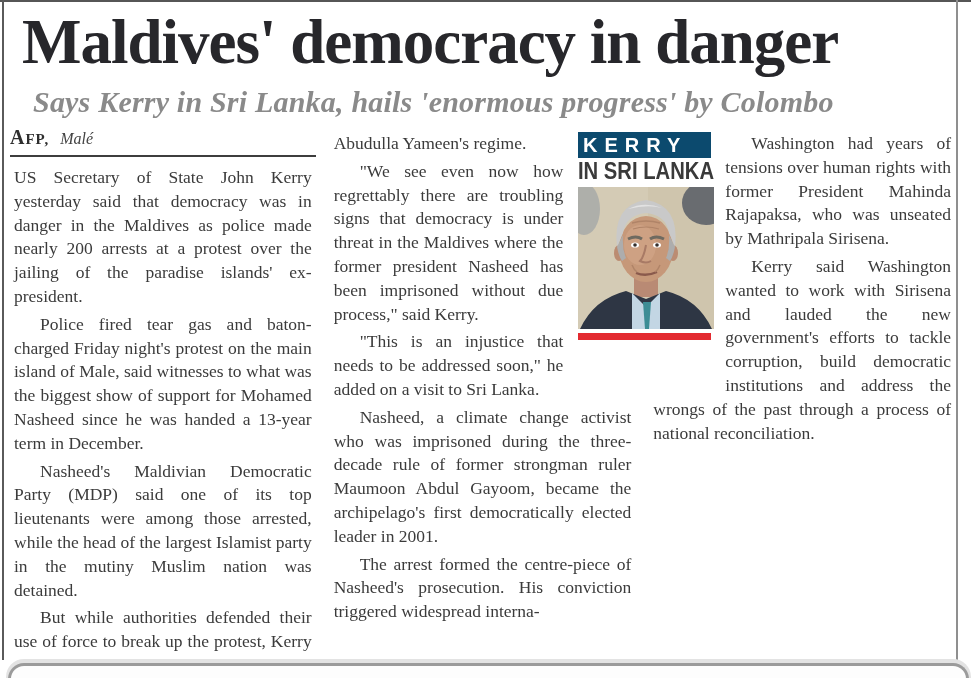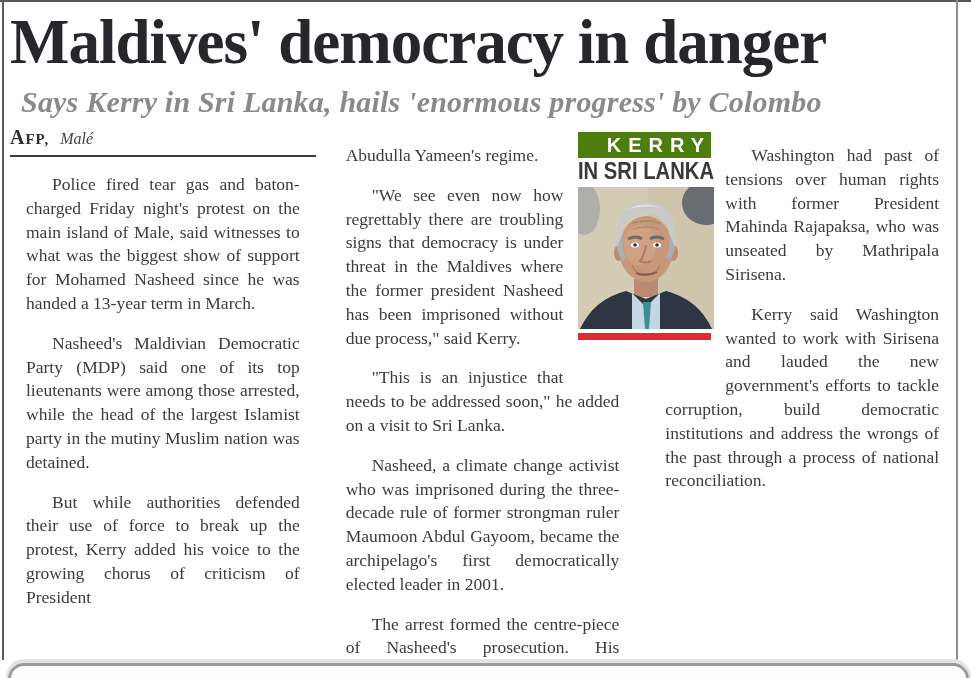--- a/index.html
+++ b/index.html
@@ -6,60 +6,60 @@
   .page{
     position:relative;width:971px;height:678px;background:#ffffff;
     font-family:"Liberation Serif", serif;color:#3b3b3b;overflow:hidden;
   }
   
   .border-top{position:absolute;left:0;top:0;width:971px;height:2px;background:#565656;}
   .border-left{position:absolute;left:2px;top:0;width:2px;height:660px;background:#5a5a5a;}
   .border-right{position:absolute;left:956px;top:0;width:2px;height:660px;background:#8f8f8f;}
 
   
-  .masthead{position:absolute;left:10px;top:10px;width:930px;}
+  .masthead{position:absolute;left:22px;top:10px;width:930px;}
   .headline{
     margin:0;font-size:63px;line-height:1.02;font-weight:700;color:#27272b;
     letter-spacing:-1px;white-space:nowrap;font-family:"Liberation Serif", serif;
   }
   .subheadline{
     margin:12px 0 0 11px;font-size:30px;line-height:1.05;font-weight:700;font-style:italic;
     color:#8a8a8a;letter-spacing:0.2px;white-space:nowrap;
   }
 
   
   .columns{
     position:absolute;left:10px;top:122px;width:945px;height:544px;
     display:flex;gap:14px;overflow:hidden;
   }
   .col{flex:1 1 0;min-width:0;}
   .col p{
-    margin:16px;font-size:17.5px;line-height:23.8px;text-align:justify;
+    margin:4px;font-size:17.5px;line-height:23.8px;text-align:justify;
     color:#3b3b3b;hyphens:auto;-webkit-hyphens:auto;
   }
   .col p.indent{text-indent:26px;}
   .col2-pad, .col3-pad{padding-top:6px;}
 
   
   .byline{padding-top:4px;white-space:nowrap;}
   .agency{display:inline-block;font-weight:700;font-size:15px;letter-spacing:1px;color:#2e2e2e;}
   .agency::first-letter{font-size:20px;}
   .location{font-style:italic;font-size:16px;color:#444;margin-left:7px;}
   .byline-rule{border-bottom:2px solid #3d3d3d;margin:6px 0 9px 0;}
 
   
   .wrap-spacer-right{float:right;width:72px;height:240px;}
   .wrap-spacer-left{float:left;width:76px;height:260px;}
 
   
   .photo-block{position:absolute;left:578px;top:132px;width:136px;margin:0;}
   .kerry-banner{
-    width:133px;height:26px;background:#4d7c0f;color:#ffffff;
+    width:133px;height:26px;background:#0c4a6e;color:#ffffff;
     font-family:"Liberation Sans", sans-serif;font-weight:700;font-size:20px;
-    letter-spacing:7px;text-align:right;line-height:26px;padding-left:5px;
+    letter-spacing:7px;text-align:left;line-height:26px;padding-left:5px;
     box-sizing:border-box;
   }
   .kerry-location{
     font-family:"Liberation Sans", sans-serif;font-weight:700;font-size:23px;
     color:#3a3a3a;line-height:27px;white-space:nowrap;
     transform:scaleX(0.88);transform-origin:left center;
   }
   .portrait{width:136px;height:142px;margin-top:2px;overflow:hidden;}
   .photo-red-bar{width:133px;height:7px;background:#e32a30;margin-top:4px;}
 
@@ -85,37 +85,38 @@
   </header>
 
   <div class="columns">
 
     <div class="col">
       <div class="byline">
         <span class="agency">AFP,</span>
         <span class="location">Malé</span>
       </div>
       <div class="byline-rule"></div>
-      <p class="indent">Police fired tear gas and baton-charged Friday night's protest on the main island of Male, said witnesses to what was the biggest show of support for Mohamed Nasheed since he was handed a 13-year term in March.</p>
+      <p>US Secretary of State John Kerry yesterday said that democracy was in danger in the Maldives as police made nearly 200 arrests at a protest over the jailing of the paradise islands' ex-president.</p>
+      <p class="indent">Police fired tear gas and baton-charged Friday night's protest on the main island of Male, said witnesses to what was the biggest show of support for Mohamed Nasheed since he was handed a 13-year term in December.</p>
       <p class="indent">Nasheed's Maldivian Democratic Party (MDP) said one of its top lieutenants were among those arrested, while the head of the largest Islamist party in the mutiny Muslim nation was detained.</p>
       <p class="indent">But while authorities defended their use of force to break up the protest, Kerry added his voice to the growing chorus of criticism of President</p>
     </div>
 
     <div class="col col2-pad">
       <div class="wrap-spacer-right"></div>
       <p>Abudulla Yameen's regime.</p>
       <p class="indent">"We see even now how regrettably there are troubling signs that democracy is under threat in the Maldives where the former president Nasheed has been imprisoned without due process," said Kerry.</p>
       <p class="indent">"This is an injustice that needs to be addressed soon," he added on a visit to Sri Lanka.</p>
       <p class="indent">Nasheed, a climate change activist who was imprisoned during the three-decade rule of former strongman ruler Maumoon Abdul Gayoom, became the archipelago's first democratically elected leader in 2001.</p>
       <p class="indent">The arrest formed the centre-piece of Nasheed's prosecution. His conviction triggered widespread interna-</p>
     </div>
 
     <div class="col col3-pad">
       <div class="wrap-spacer-left"></div>
-      <p class="indent">Washington had past of tensions over human rights with former President Mahinda Rajapaksa, who was unseated by Mathripala Sirisena.</p>
+      <p class="indent">Washington had years of tensions over human rights with former President Mahinda Rajapaksa, who was unseated by Mathripala Sirisena.</p>
       <p class="indent">Kerry said Washington wanted to work with Sirisena and lauded the new government's efforts to tackle corruption, build democratic institutions and address the wrongs of the past through a process of national reconciliation.</p>
     </div>
 
   </div>
 
   <figure class="photo-block">
     <div class="kerry-banner">KERRY</div>
     <div class="kerry-location">IN SRI LANKA</div>
     <div class="portrait">
       <svg width="136" height="142" viewBox="0 0 136 142" xmlns="http://www.w3.org/2000/svg">

